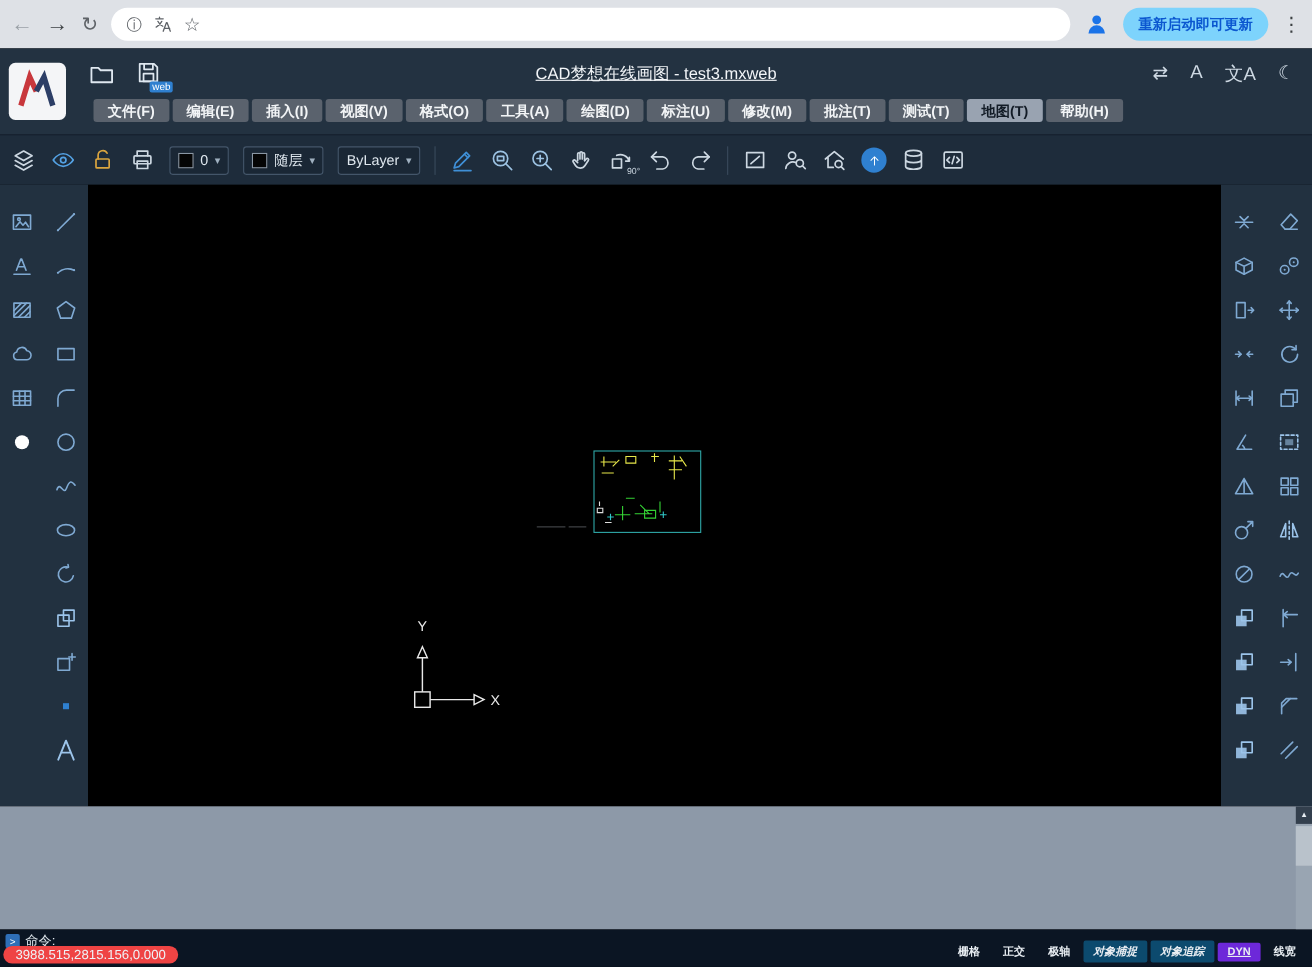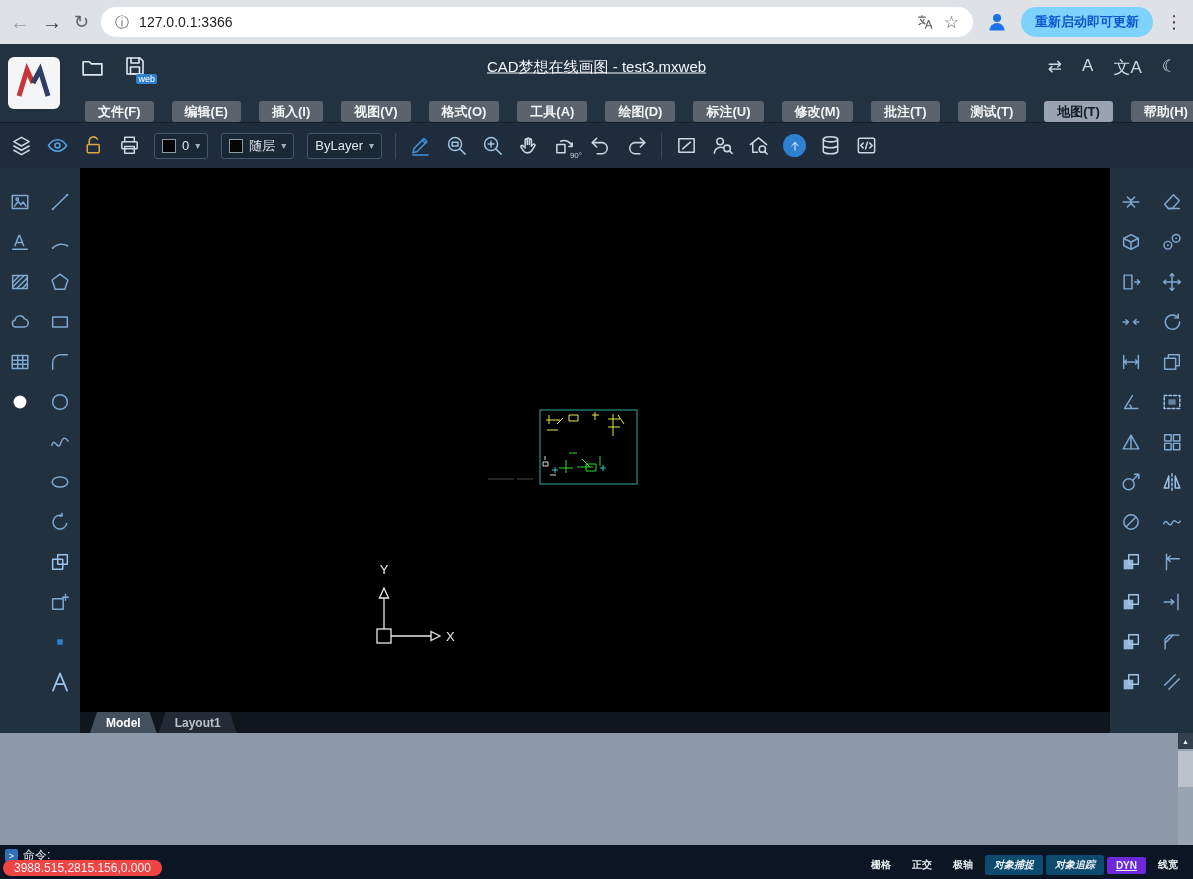--- a/index.html
+++ b/index.html
@@ -33,21 +33,21 @@
   .header-row { height:46px; display:flex; align-items:center; padding-left:80px; position:relative; }
   .h-folder { width:25px; height:25px; color:#dfe8f0; margin-right:18px; cursor:pointer; }
   .save-wrap { position:relative; width:26px; height:26px; color:#dfe8f0; cursor:pointer; }
   .save-wrap .icn { width:24px; height:24px; }
   .web-badge { position:absolute; right:-8px; bottom:-4px; background:#2f80d0; color:#fff;
     font-size:9px; padding:0 2px; border-radius:2px; }
   .title { position:absolute; left:50%; top:50%; transform:translate(-50%,-50%);
     color:#f2f5f8; font-size:15px; white-space:nowrap;text-decoration:underline; }
   .header-right { position:absolute; right:16px; display:flex; gap:20px; color:#cdd8e2; }
   .hicon { font-size:17px; cursor:pointer; }
-  .menu-row { display:flex; gap:18px; padding-left:85px; align-items:flex-end; height:32px; }
+  .menu-row { display:flex; gap:3px; padding-left:85px; align-items:flex-start; height:32px; }
   .menu-btn { background:#5a626d; color:#f2f4f6; border:none; border-radius:3px; height:21px;
     padding:0 13px; font-size:13px; font-weight:bold; font-family:inherit; cursor:pointer;
     white-space:nowrap; }
   .menu-btn.active { background:#99a3b1; color:#121b26; }
 
   
   .toolbar { height:46px; background:#1e2c3b; border-top:1px solid #15202c; display:flex;
     align-items:center; gap:13px; padding:0 10px; flex:none; }
   .ticon { width:23px; height:23px; color:#ccd7e1; cursor:pointer; flex:none; }
   .c-blue { color:#54a2e4; } .c-gold { color:#dca63f; } .c-pen { color:#3f8fd6; }
@@ -365,21 +365,20 @@
 </svg>
 
 <div class="screen">
 
   <div class="browser-bar">
     <span class="bicon back">←</span>
     <span class="bicon fwd">→</span>
     <span class="bicon reload">↻</span>
     <div class="omnibox">
       <span class="bicon info">ⓘ</span>
-      <span class="url">127.0.0.1:3366</span>
       <svg class="icn gicon">
           <use href="#sym-translate"></use>
         </svg>
       <span class="bicon star">☆</span>
     </div>
     <svg class="icn avatar-icon">
         <use href="#sym-person"></use>
       </svg>
     <button class="update-pill">重新启动即可更新</button>
     <span class="bicon dots">⋮</span>
@@ -635,24 +634,20 @@
         <g stroke="#e8e8e8" stroke-width="1.3" fill="none">
           <text x="304" y="406" fill="#e8e8e8" stroke="none" font-size="13" text-anchor="middle">Y</text>
           <path d="M304 420l-4.5 10h9z"></path>
           <path d="M304 430v31"></path>
           <rect x="297" y="461" width="14" height="14"></rect>
           <path d="M311 468h40"></path>
           <path d="M351 463.5 360 468l-9 4.5z"></path>
           <text x="366" y="473" fill="#e8e8e8" stroke="none" font-size="13">X</text>
         </g>
       </svg>
-      <div class="tabstrip">
-        <div class="tab active">Model</div>
-        <div class="tab">Layout1</div>
-      </div>
     </div>
 
     <div class="tools-right">
       <div class="tool">
           <svg class="icn">
             <use href="#sym-align"></use>
           </svg>
         </div>
       <div class="tool">
           <svg class="icn">

